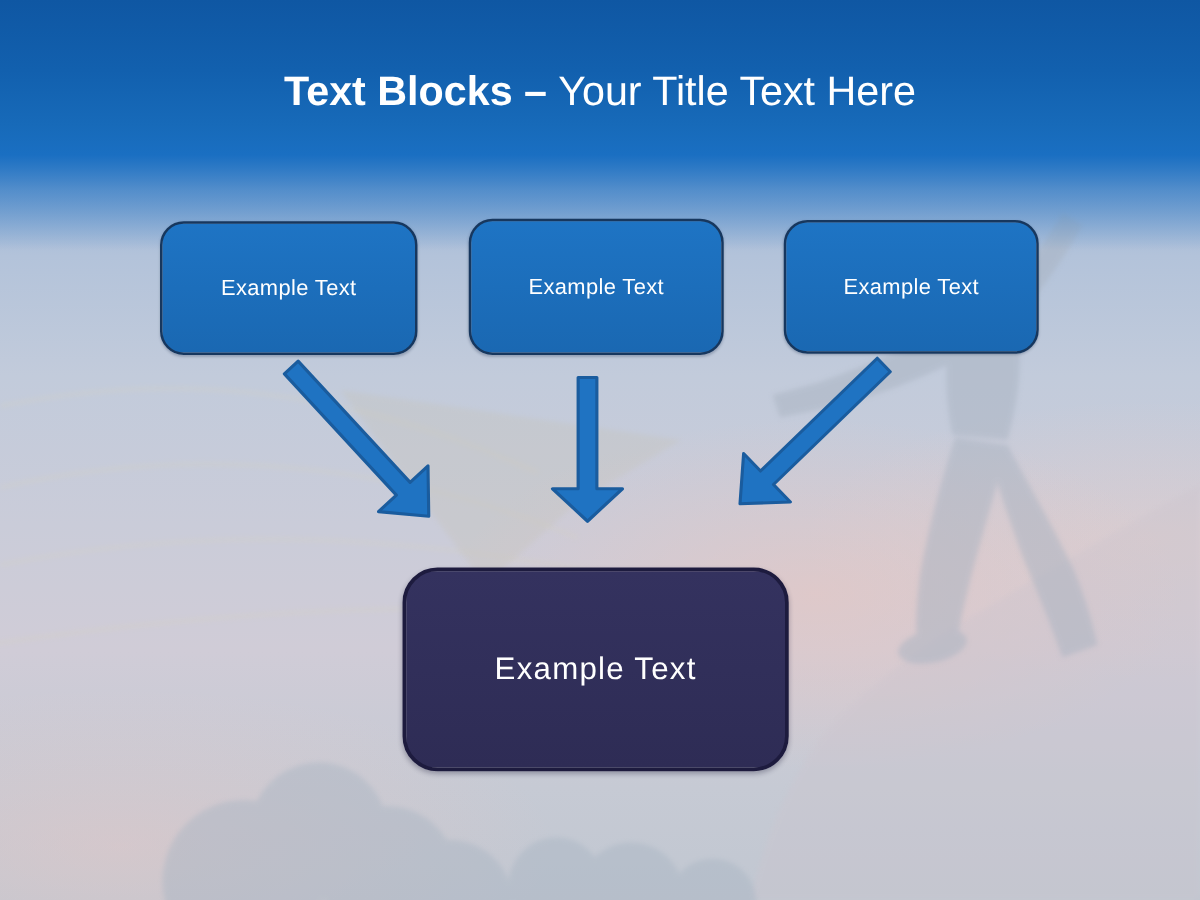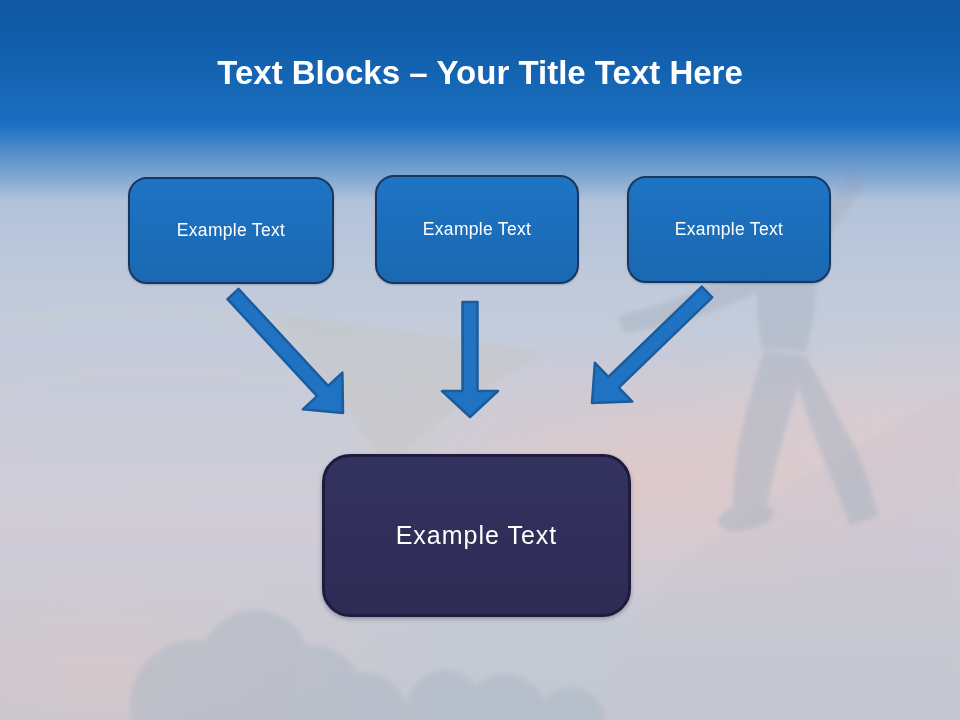--- a/index.html
+++ b/index.html
@@ -19,21 +19,21 @@
     position:absolute;top:0;left:0;width:960px;height:200px;
     background:linear-gradient(to bottom,
       #0f57a3 0%, #1260ae 28%, #176ab9 50%, #1a6fc2 62%,
       rgba(26,111,194,0.55) 76%, rgba(120,160,210,0) 100%);
   }
   .title{
     position:absolute;top:0;left:0;width:960px;padding-top:53px;
     text-align:center;color:#fff;font-size:33px;line-height:40px;white-space:nowrap;
   }
   .title .t-bold{font-weight:bold;margin-top:44px;}
-  .title .t-light{font-weight:bold;margin-left:9px;}
+  .title .t-light{font-weight:normal;margin-left:9px;}
   
   .block{
     position:absolute;display:flex;align-items:center;justify-content:center;
     background:linear-gradient(to bottom,#1e74c4,#1a68b2);
     border:2.5px solid #17375e;border-radius:19px;
     color:#fff;font-size:17.5px;letter-spacing:.3px;
     box-shadow:0 1px 2px rgba(20,40,70,.25);
   }
   .block.b1{left:128px;top:177px;width:202px;height:103px;}
   .block.b2{left:375px;top:175px;width:200px;height:105px;}

